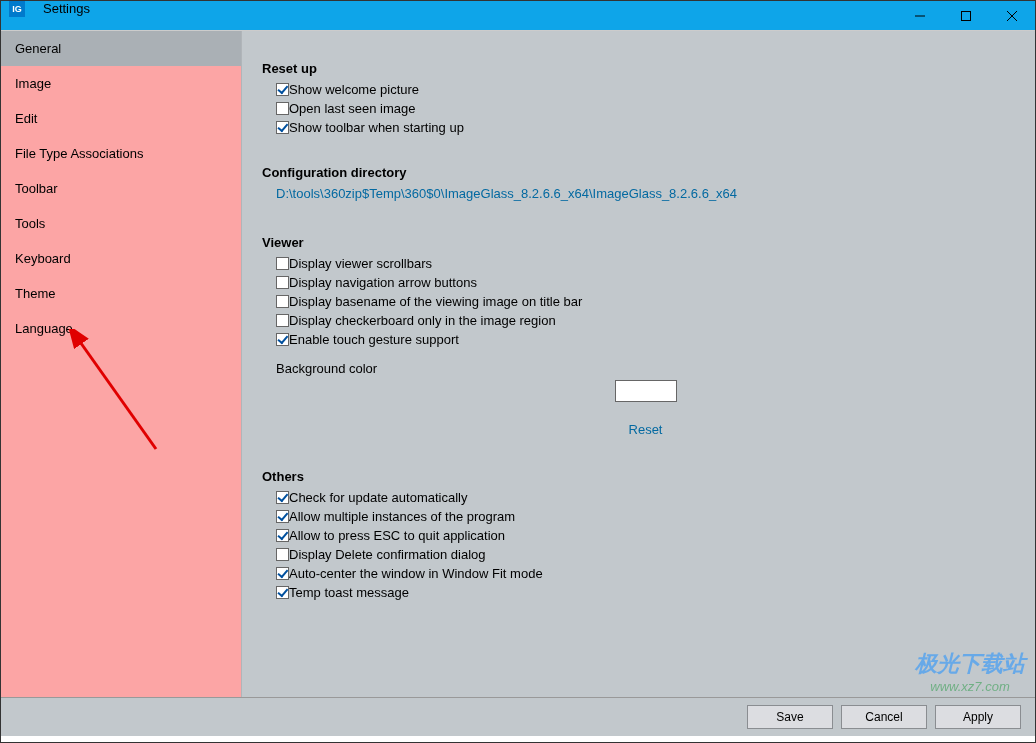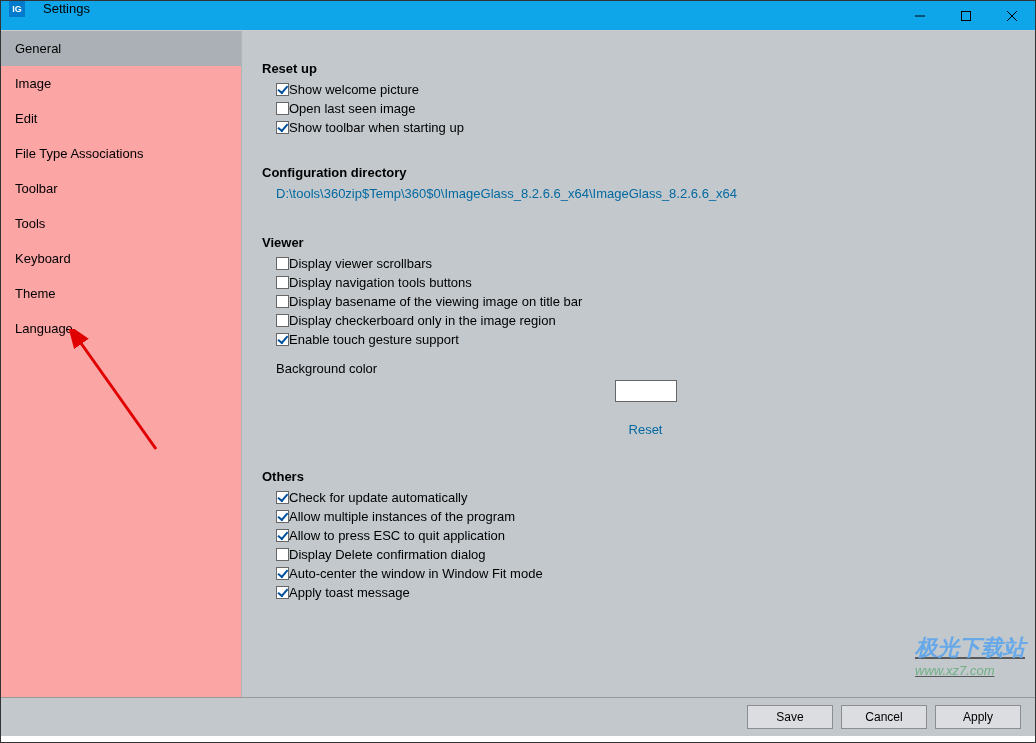--- a/index.html
+++ b/index.html
@@ -131,25 +131,24 @@
 .arrow-overlay {
   position: absolute;
   left: 65px;
   top: 328px;
   pointer-events: none;
 }
 
 .watermark {
   position: absolute;
   right: 10px;
-  bottom: 64px;
+  bottom: 48px;
   pointer-events: none;
-  text-align: left;
+  text-align: center;
   opacity: 0.55;
-  text-decoration: underline;
 }
 .watermark .w1 { color:#1e90ff; font-size:22px; font-weight:bold; font-style:italic;}
 .watermark .w2 { color:#2e9c4b; font-size:13px; font-style:italic;}
 </style>
 </head>
 <body>
 
 <div class="titlebar">
   <span class="app-icon">IG</span>
   <span class="title">Settings</span>
@@ -207,21 +206,21 @@
     <div class="config-path"><a href="#" class="link">D:\tools\360zip$Temp\360$0\ImageGlass_8.2.6.6_x64\ImageGlass_8.2.6.6_x64</a></div>
 
     <div class="section-title" style="margin-top:34px">Viewer</div>
     <div id="viewer-list">
         <div class="check-row">
           <span class="checkbox"></span>
           <span>Display viewer scrollbars</span>
         </div>
         <div class="check-row">
           <span class="checkbox"></span>
-          <span>Display navigation tools buttons</span>
+          <span>Display navigation arrow buttons</span>
         </div>
         <div class="check-row">
           <span class="checkbox"></span>
           <span>Display basename of the viewing image on title bar</span>
         </div>
         <div class="check-row">
           <span class="checkbox"></span>
           <span>Display checkerboard only in the image region</span>
         </div>
         <div class="check-row">
@@ -252,21 +251,21 @@
         <div class="check-row">
           <span class="checkbox"></span>
           <span>Display Delete confirmation dialog</span>
         </div>
         <div class="check-row">
           <span class="checkbox checked"></span>
           <span>Auto-center the window in Window Fit mode</span>
         </div>
         <div class="check-row">
           <span class="checkbox checked"></span>
-          <span>Apply toast message</span>
+          <span>Temp toast message</span>
         </div>
       </div>
   </div>
 </div>
 
 <div class="footer">
   <div class="btn">Save</div>
   <div class="btn">Cancel</div>
   <div class="btn">Apply</div>
 </div>

